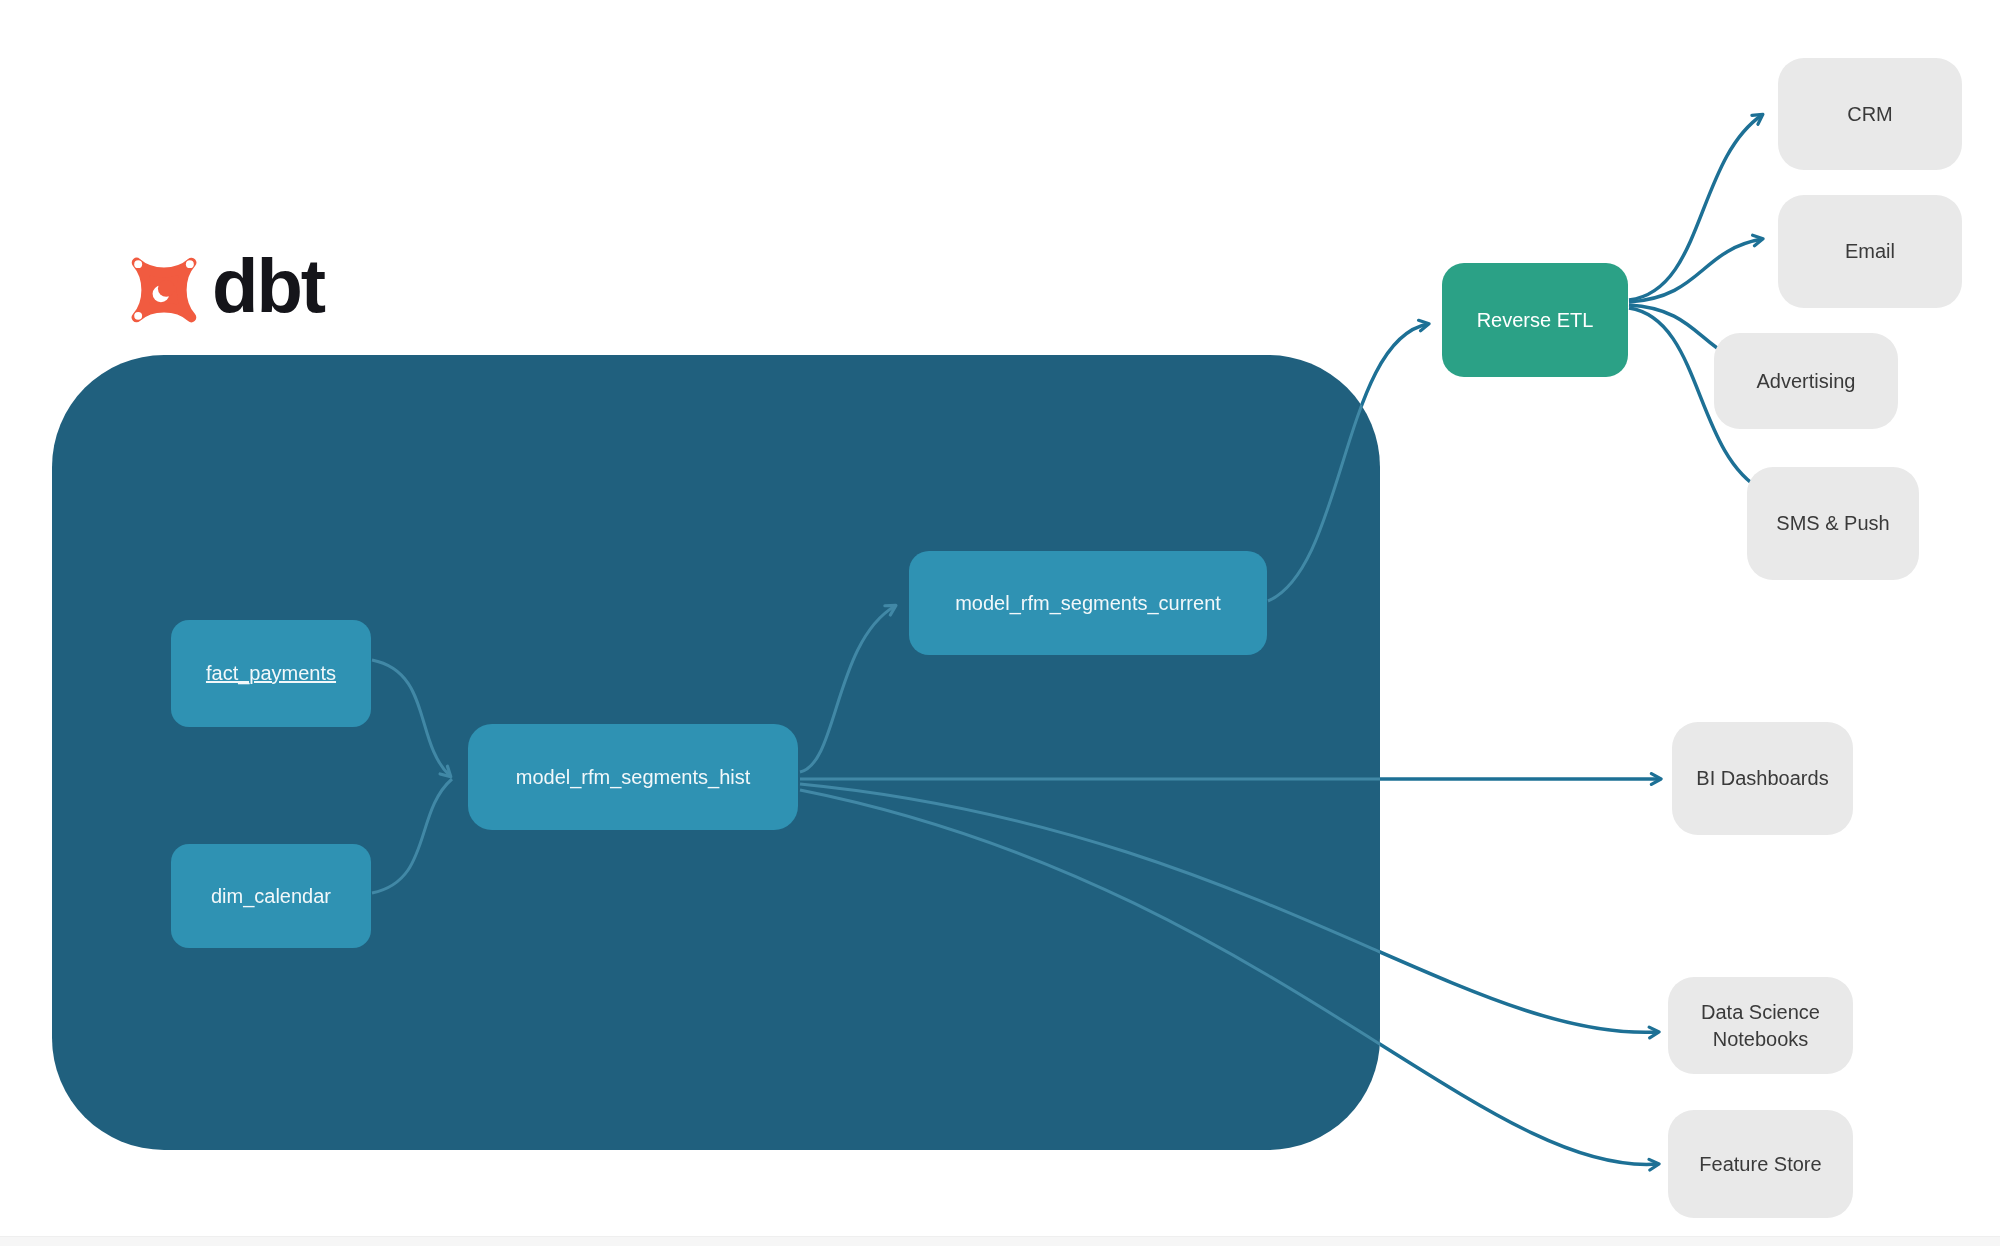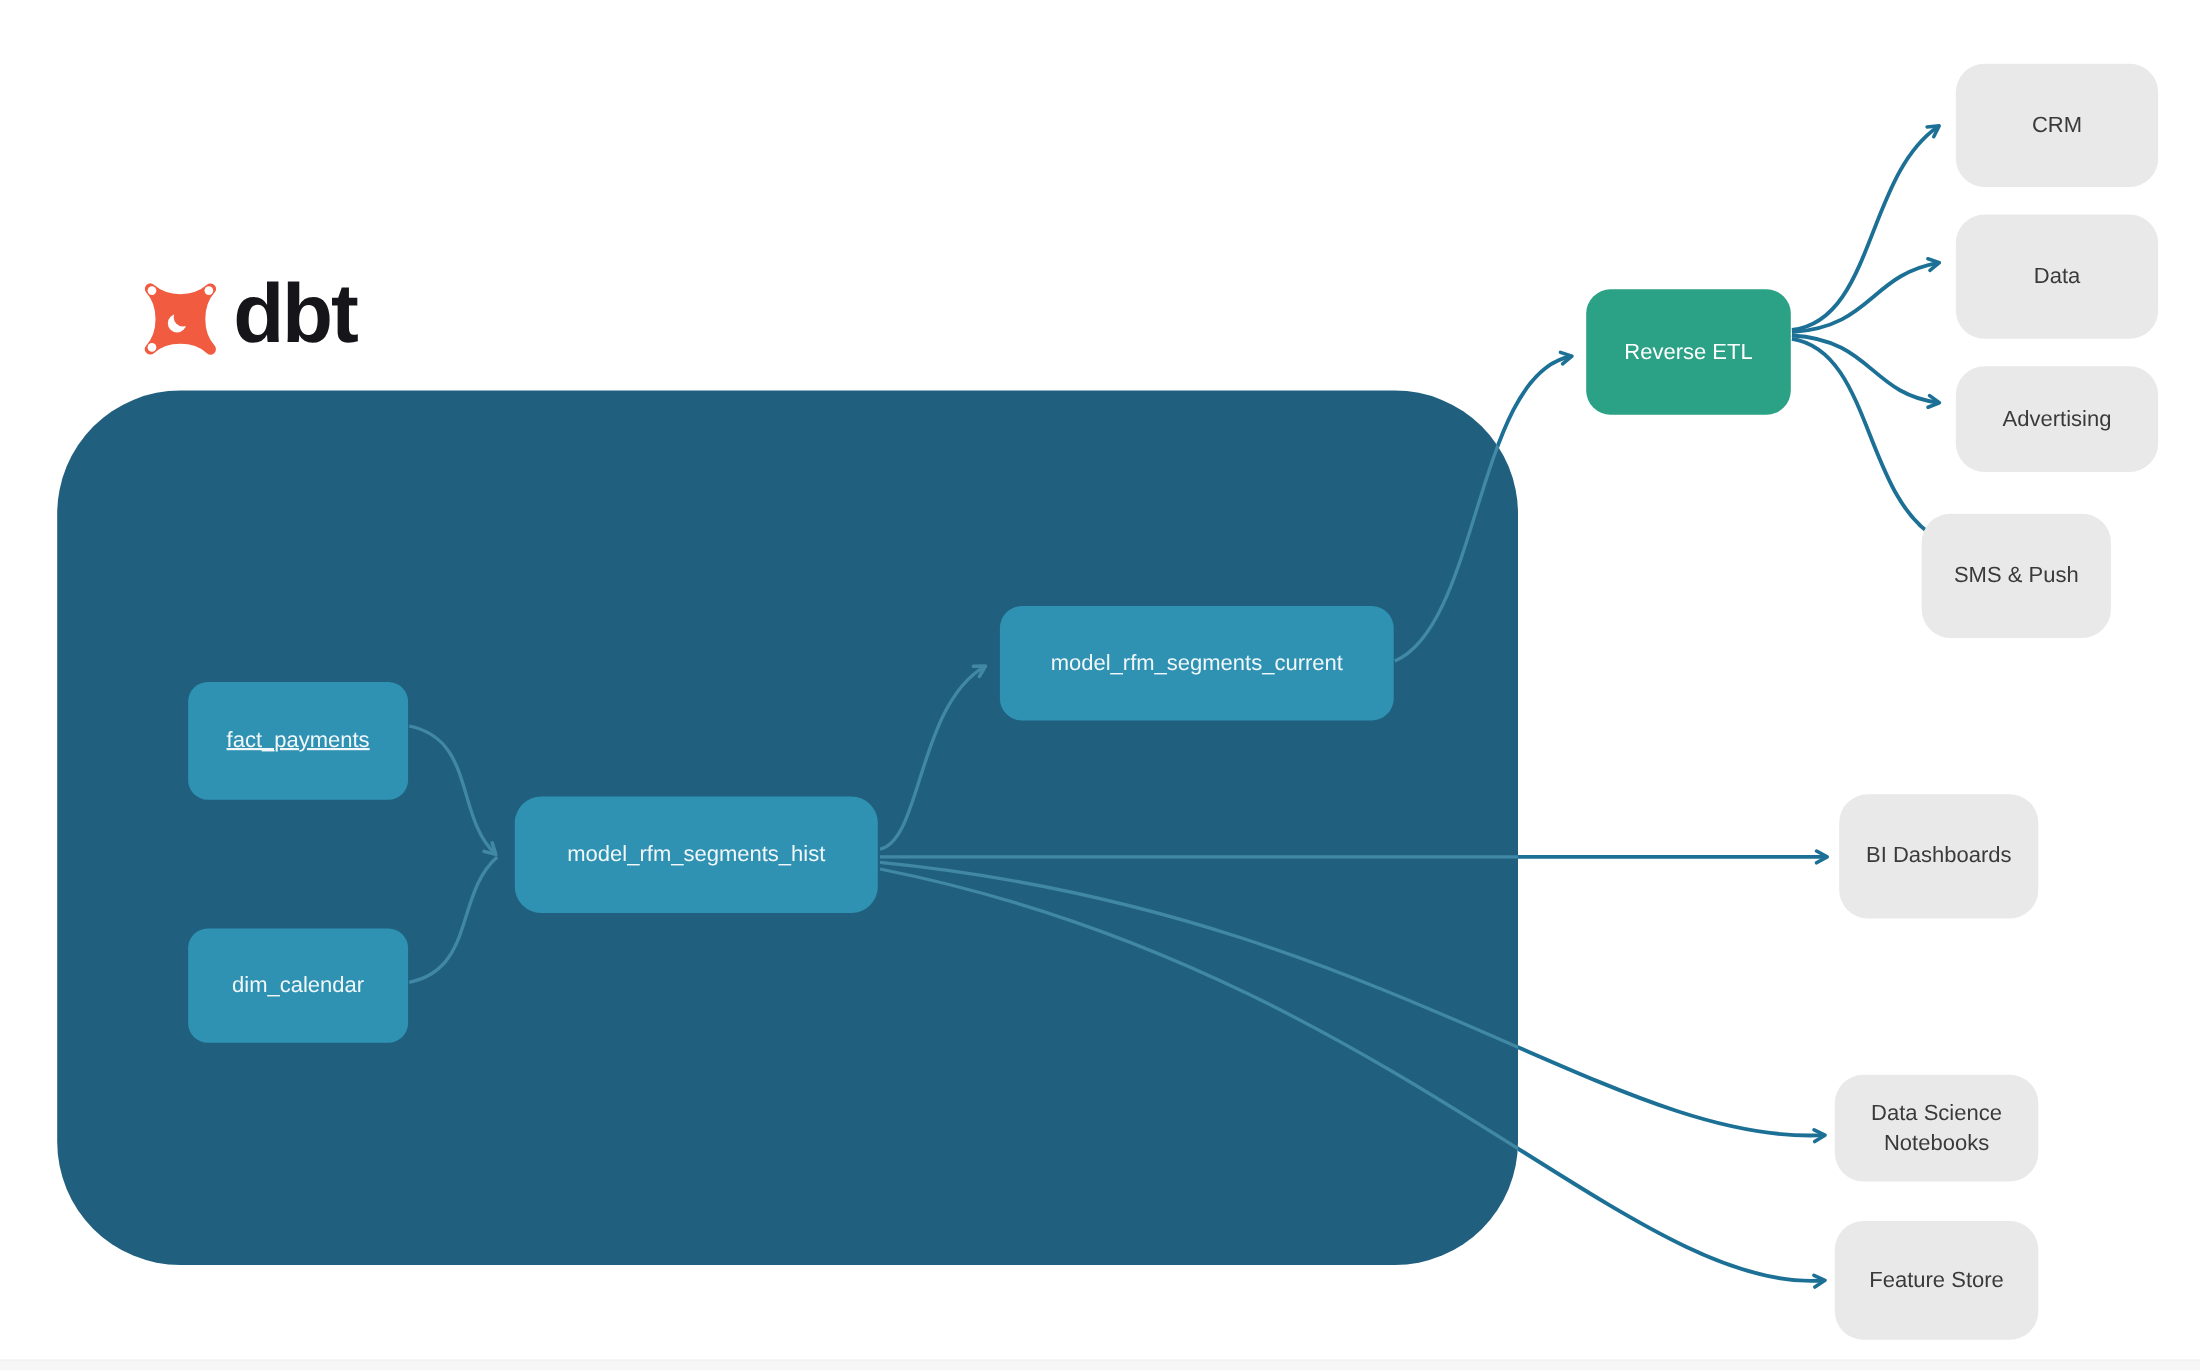--- a/index.html
+++ b/index.html
@@ -106,24 +106,24 @@
 
   <div class="node node-green" style="left:1442px;top:263px;width:186px;height:114px;">
     <span>Reverse ETL</span>
   </div>
 
   <div class="node node-gray" style="left:1778px;top:58px;width:184px;height:112px;">
     <span>CRM</span>
   </div>
 
   <div class="node node-gray" style="left:1778px;top:195px;width:184px;height:113px;">
-    <span>Data</span>
+    <span>Email</span>
   </div>
 
-  <div class="node node-gray" style="left:1778px;top:333px;width:184px;height:96px;">
+  <div class="node node-gray" style="left:1714px;top:333px;width:184px;height:96px;">
     <span>Advertising</span>
   </div>
 
   <div class="node node-gray" style="left:1747px;top:467px;width:172px;height:113px;">
     <span>SMS &amp; Push</span>
   </div>
 
   <div class="node node-gray" style="left:1672px;top:722px;width:181px;height:113px;">
     <span>BI Dashboards</span>
   </div>

